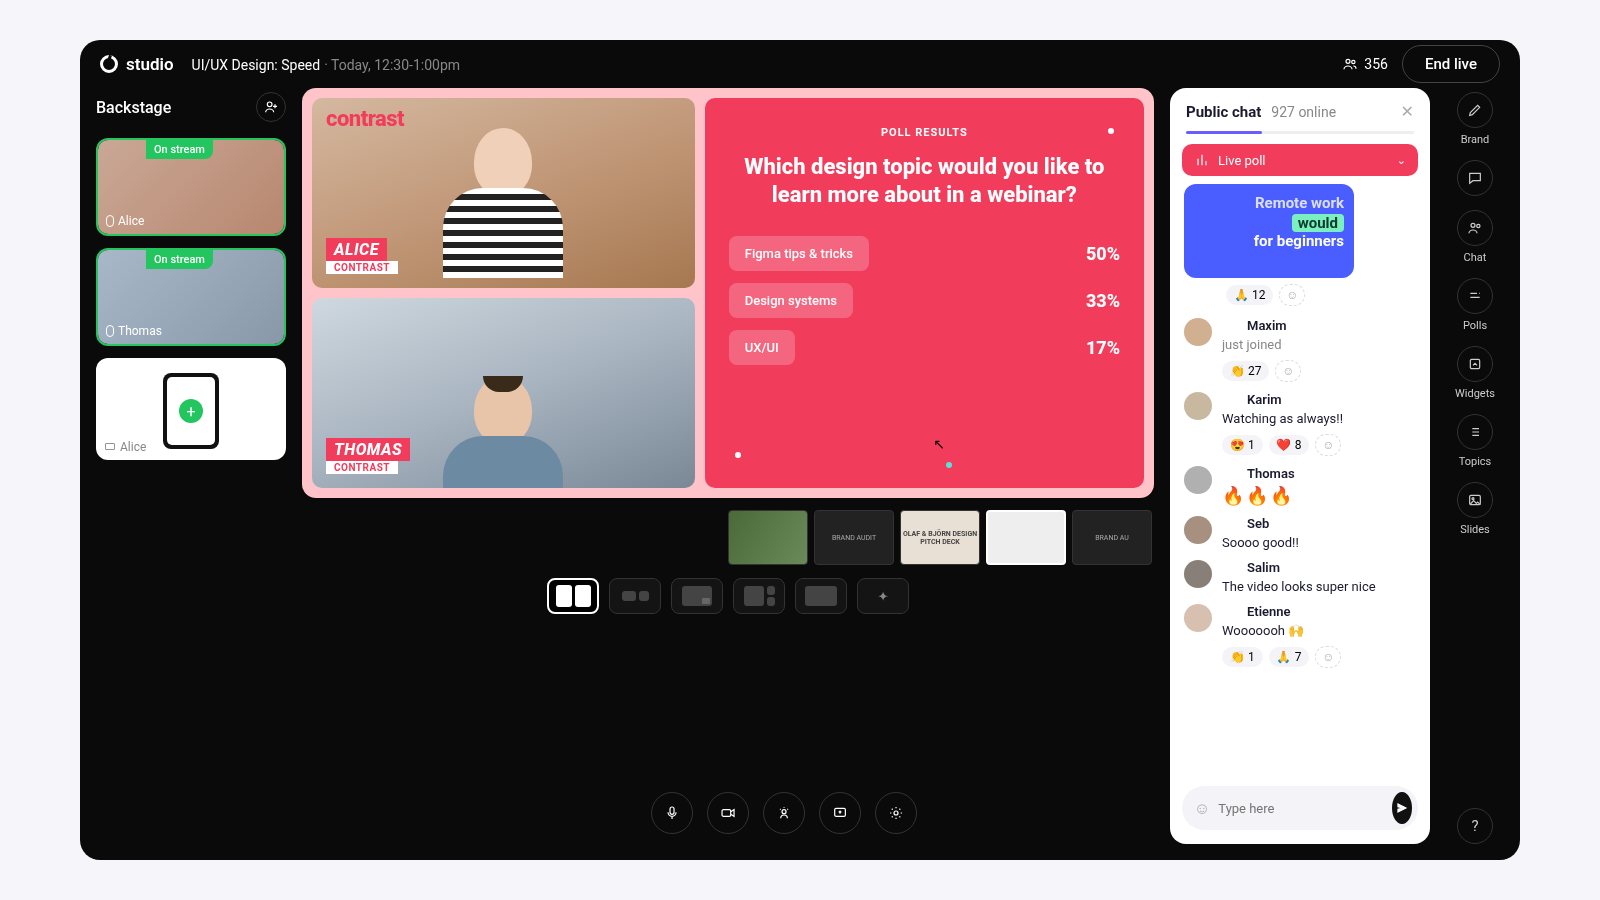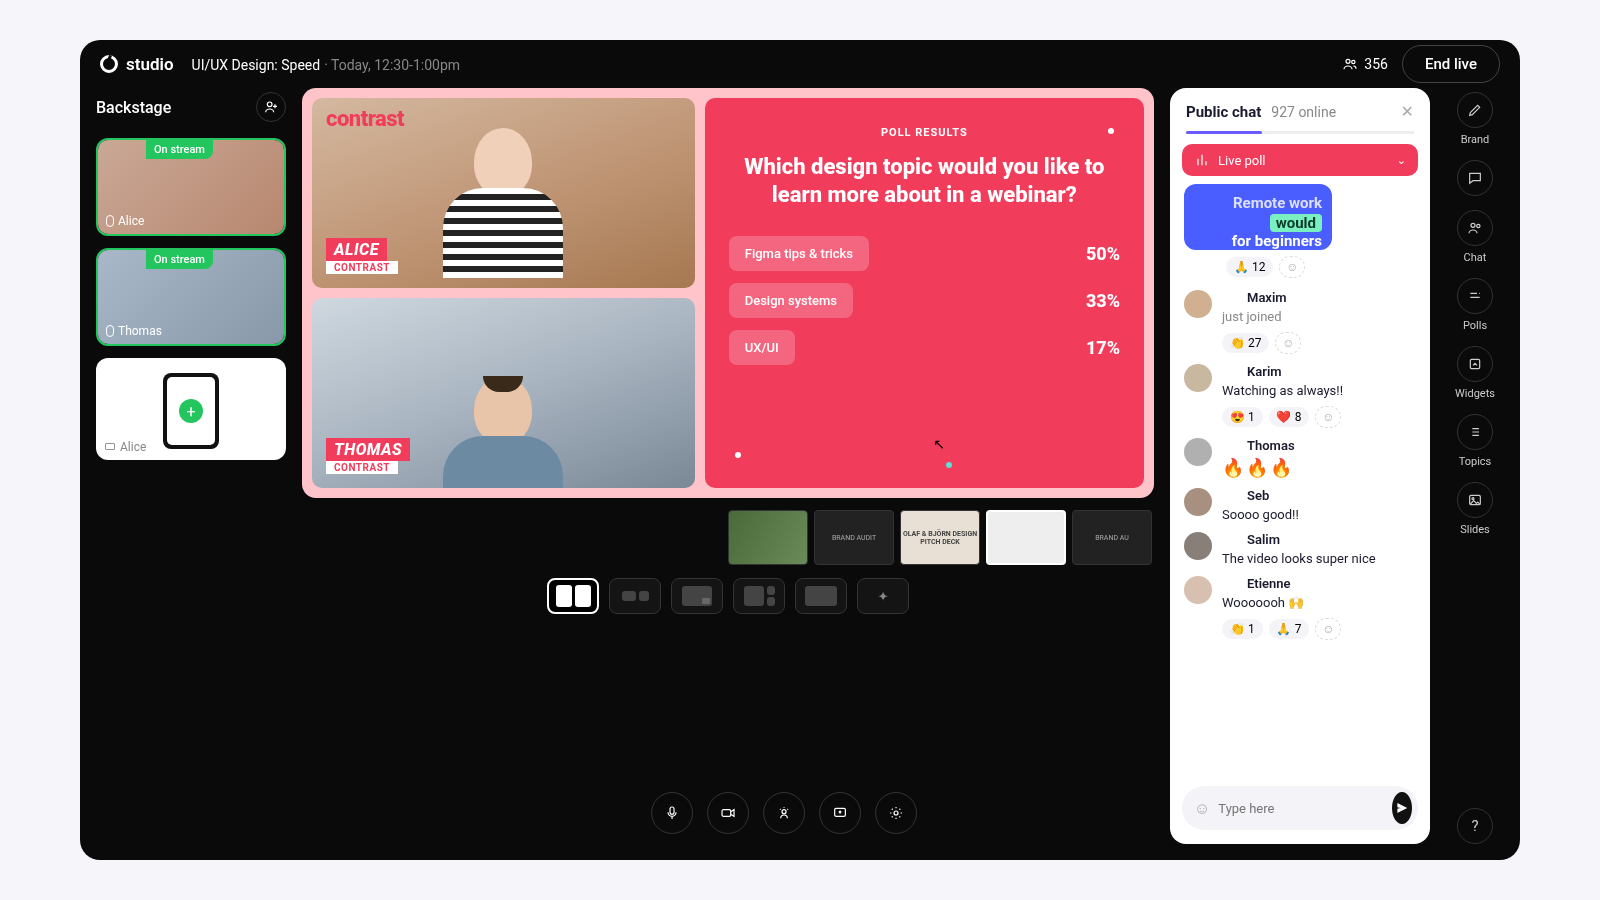--- a/index.html
+++ b/index.html
@@ -90,21 +90,21 @@
 .chat { width:260px; background:#fff; border-radius:16px; display:flex; flex-direction:column; overflow:hidden; }
 .chat-head { display:flex; align-items:center; gap:10px; padding:14px 16px 10px; }
 .chat-title { font-weight:700; font-size:15px; color:#1a1a2e;}
 .chat-count { color:#888; font-size:14px; }
 .chat-close { margin-left:auto; color:#aaa; cursor:pointer; font-size:16px;}
 .chat-tab-line { height:3px; background:#eee; margin:0 16px; position:relative;}
 .chat-tab-line::before { content:''; position:absolute; left:0; width:76px; height:3px; background:#6b5cff; border-radius:2px;}
 .live-poll { margin:10px 12px 8px; background:#f13c5c; color:#fff; border-radius:10px; padding:8px 12px; display:flex; align-items:center; gap:8px; font-size:13px; cursor:pointer;}
 .live-poll .chev { margin-left:auto; font-size:11px;}
 .chat-body { flex:1; overflow:hidden; padding:0 14px; display:flex; flex-direction:column; gap:12px;}
-.promo { align-self:flex-end; width:148px; background:#4a5eff; border-radius:12px; color:#fff; padding:10px 10px 0; font-weight:700; font-size:15px; line-height:1.2; text-align:right; }
+.promo { align-self:flex-end; width:170px; background:#4a5eff; border-radius:12px; color:#fff; padding:10px 10px 28px; font-weight:700; font-size:15px; line-height:1.2; text-align:right; }
 .promo .tips { background:#7af0c0; color:#0a3a2a; padding:0 6px; border-radius:4px; display:inline-block;}
 .react-row { display:flex; gap:6px; align-items:center;}
 .react { background:#f4f4f8; border-radius:14px; padding:3px 8px; font-size:12px; display:flex; gap:3px; align-items:center; cursor:pointer;}
 .react.add { width:26px; height:22px; justify-content:center; color:#aaa; border:1px dashed #ddd; background:#fff;}
 .msg { display:flex; gap:10px; }
 .avatar { width:28px; height:28px; border-radius:50%; flex-shrink:0; }
 .msg-body { display:flex; flex-direction:column; gap:4px; font-size:13px;}
 .msg-name { font-weight:600; color:#1a1a2e;padding-left:25px;}
 .msg-text { color:#1a1a2e; }
 .msg-sub { color:#888; font-size:13px;}

